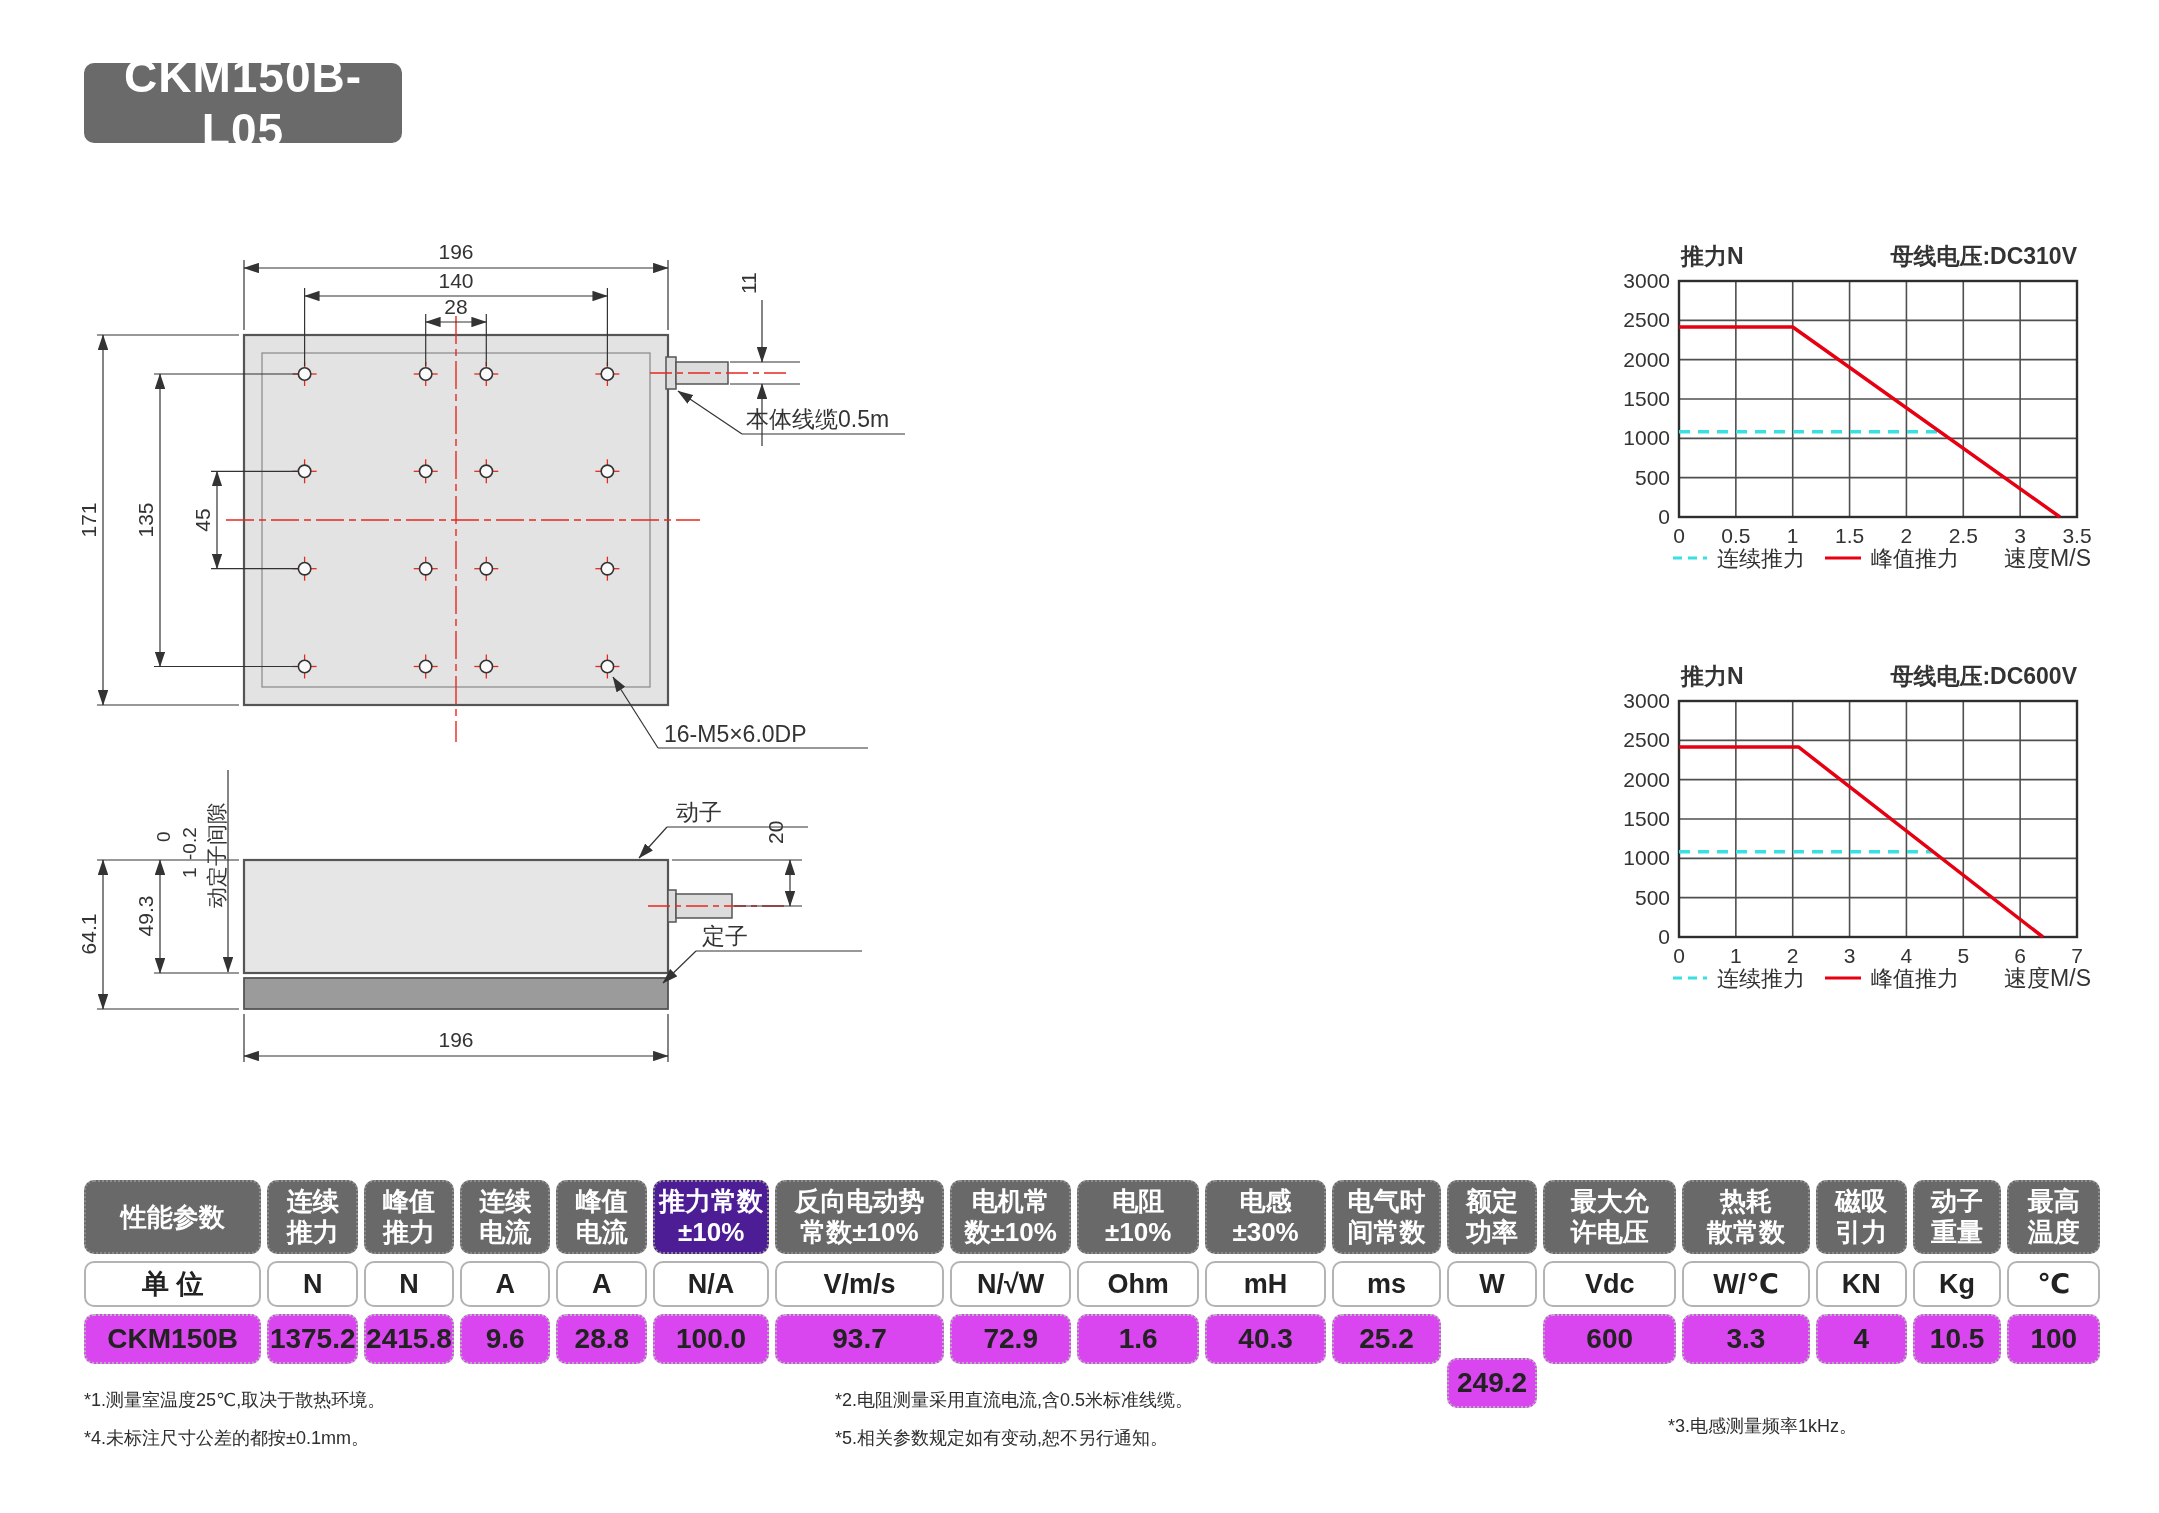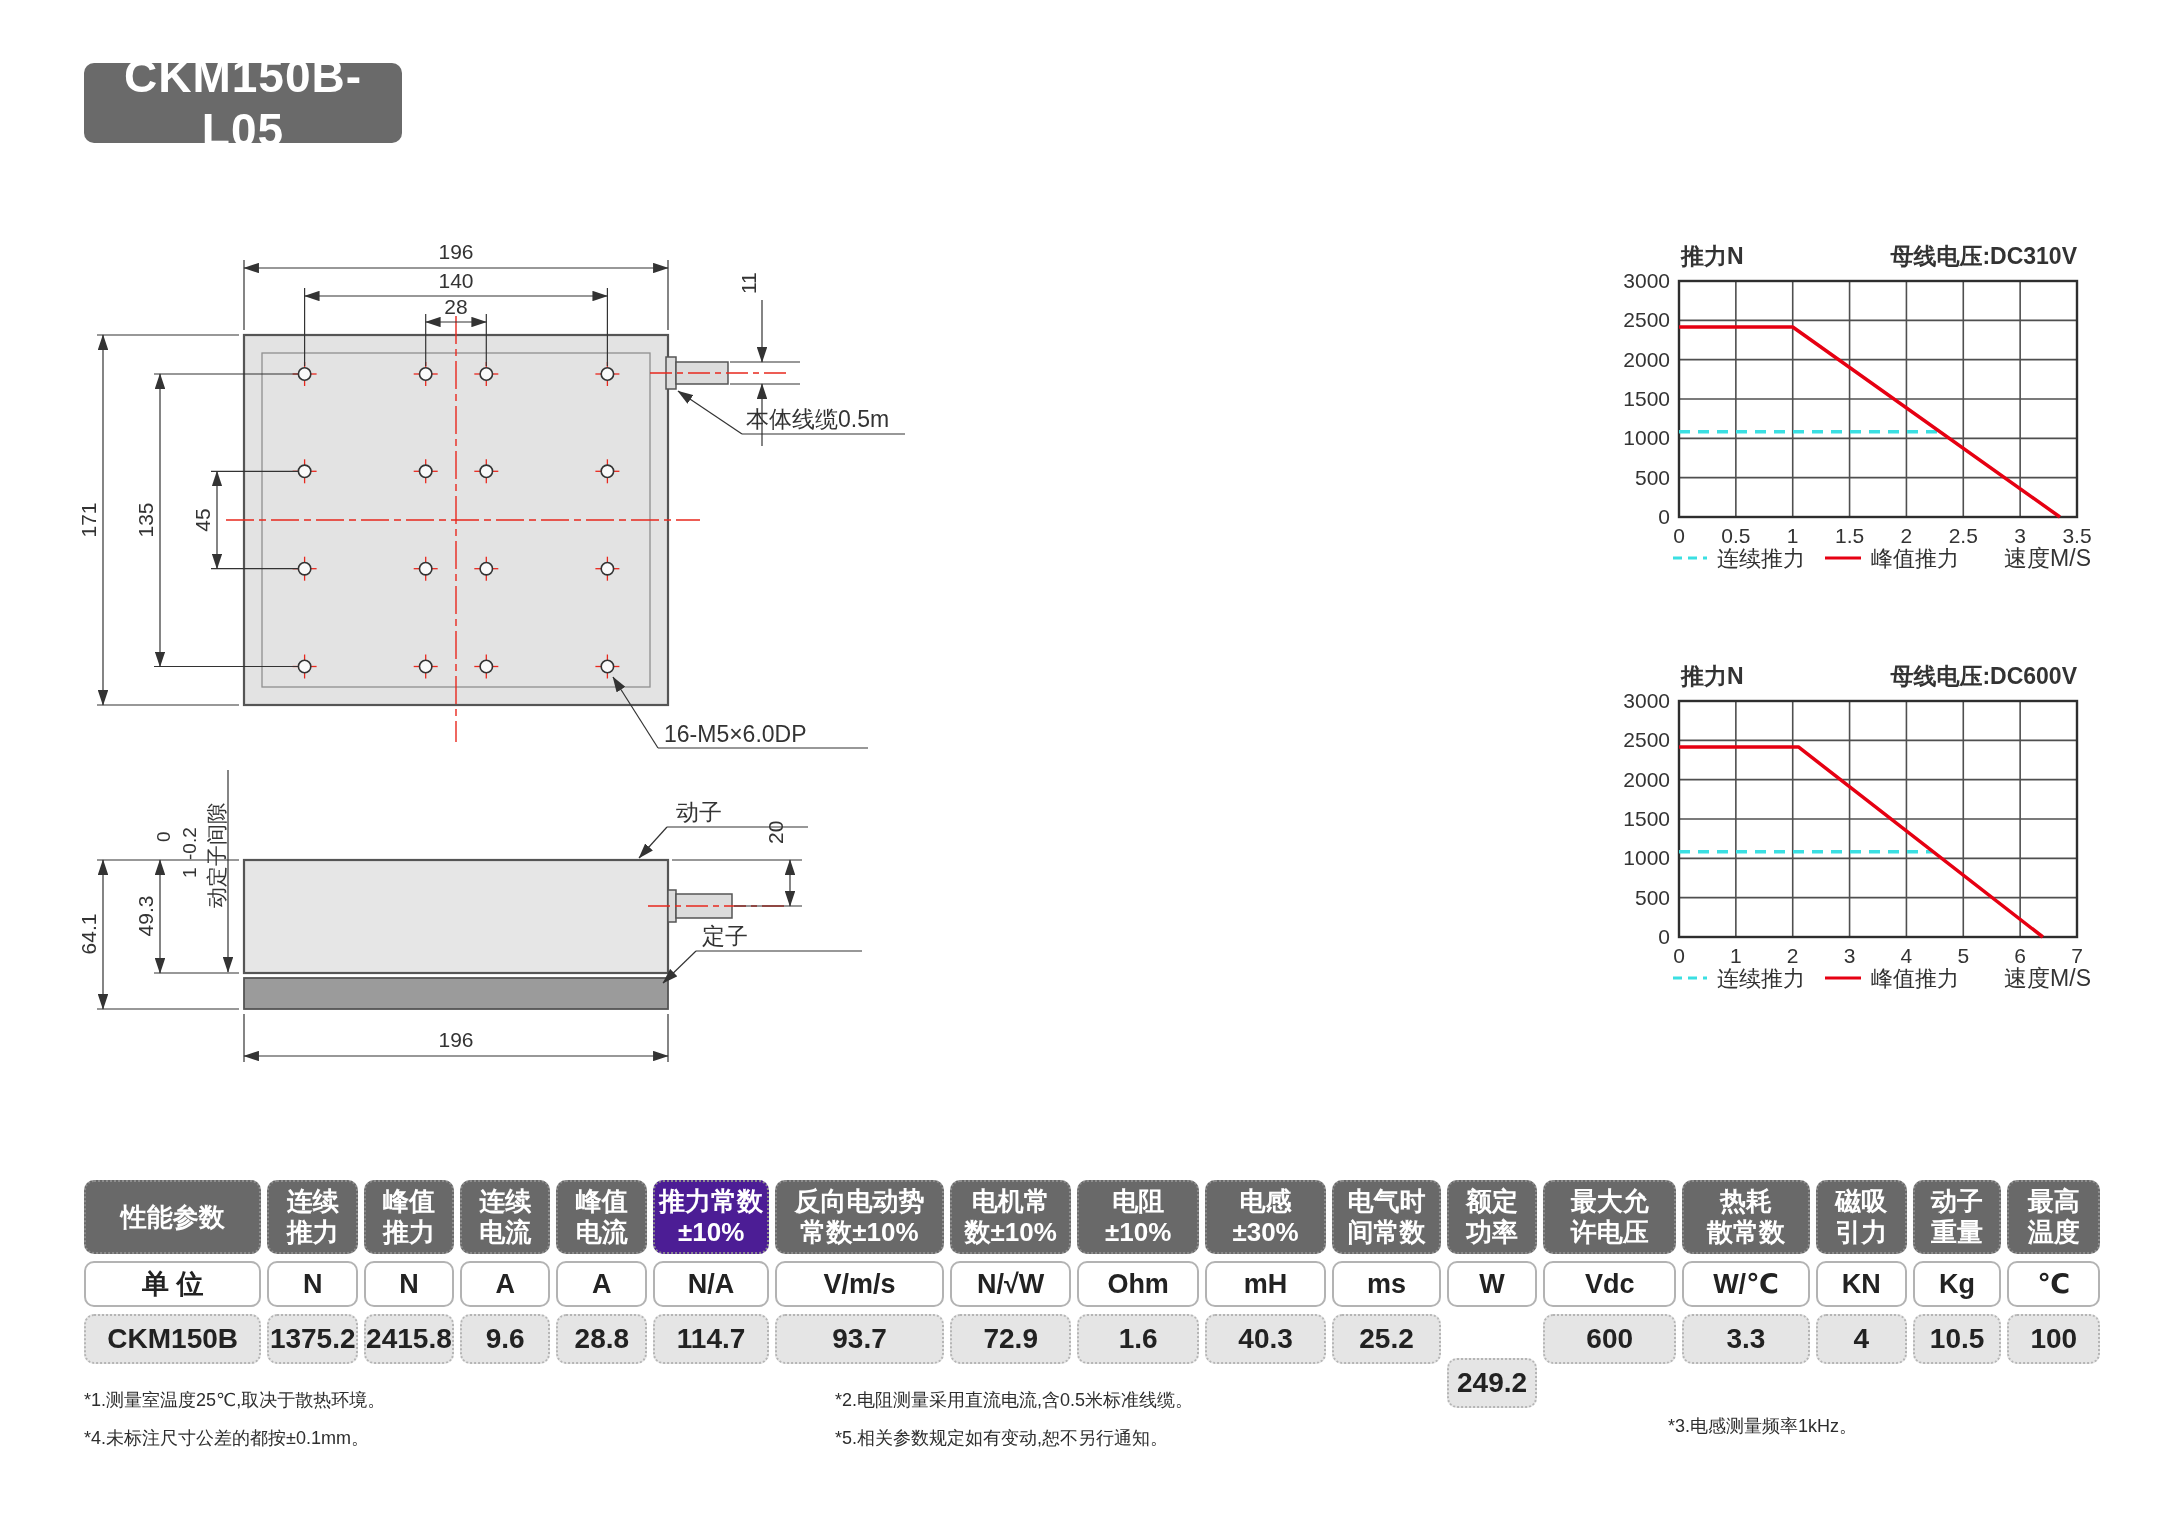--- a/index.html
+++ b/index.html
@@ -16,21 +16,21 @@
   .callout{font-size:23px;}
   .toltxt{font-size:19px;}
   
   #spec{position:absolute;left:84px;top:1180px;width:2016px;display:flex;flex-direction:column;gap:7px;}
   .trow{display:flex;gap:6px;}
   .cell{border-radius:10px;display:flex;align-items:center;justify-content:center;text-align:center;
         box-sizing:border-box;min-width:0;}
   .hcell{height:74px;color:#fff;font-weight:bold;font-size:26px;line-height:1.18;white-space:pre-line;
          border:2px dotted #8d8d8d;}
   .ucell{height:46px;background:#fff;border:2px solid #b3b3b3;font-size:27px;font-weight:600;color:#222;}
-  .vcell{height:50px;background:#e5e5e5;border:2px dotted #b5b5b5;font-size:28px;font-weight:bold;color:#222;}
+  .vcell{height:50px;background:#d946ef;border:2px dotted #b5b5b5;font-size:28px;font-weight:bold;color:#222;}
   
   #notes{position:absolute;left:84px;top:1388px;width:2020px;height:90px;font-size:18px;color:#2d2d2d;}
   #notes span{position:absolute;white-space:nowrap;}
   .n-r1{top:0;} .n-r2{top:38px;}
   .n-c1{left:0;} .n-c2{left:751px;} .n-c3{left:1584px;margin-top:26px;}
 </style>
 </head>
 <body>
 
 <div id="stage">
@@ -366,21 +366,21 @@
         <div class="cell ucell" style="flex: 93 1 0px;">KN</div>
         <div class="cell ucell" style="flex: 91 1 0px;">Kg</div>
         <div class="cell ucell" style="flex: 95 1 0px;">℃</div>
       </div>
     <div class="trow" id="row-v">
         <div class="cell vcell" style="flex: 186 1 0px;">CKM150B</div>
         <div class="cell vcell" style="flex: 93 1 0px;">1375.2</div>
         <div class="cell vcell" style="flex: 92 1 0px;">2415.8</div>
         <div class="cell vcell" style="flex: 93 1 0px;">9.6</div>
         <div class="cell vcell" style="flex: 93 1 0px;">28.8</div>
-        <div class="cell vcell" style="flex: 120 1 0px;">114.7</div>
+        <div class="cell vcell" style="flex: 120 1 0px;">100.0</div>
         <div class="cell vcell" style="flex: 177 1 0px;">93.7</div>
         <div class="cell vcell" style="flex: 126 1 0px;">72.9</div>
         <div class="cell vcell" style="flex: 126 1 0px;">1.6</div>
         <div class="cell vcell" style="flex: 126 1 0px;">40.3</div>
         <div class="cell vcell" style="flex: 112 1 0px;">25.2</div>
         <div class="cell vcell" style="flex: 93 1 0px; margin-top: 44px;">249.2</div>
         <div class="cell vcell" style="flex: 138 1 0px;">600</div>
         <div class="cell vcell" style="flex: 133 1 0px;">3.3</div>
         <div class="cell vcell" style="flex: 93 1 0px;">4</div>
         <div class="cell vcell" style="flex: 91 1 0px;">10.5</div>

